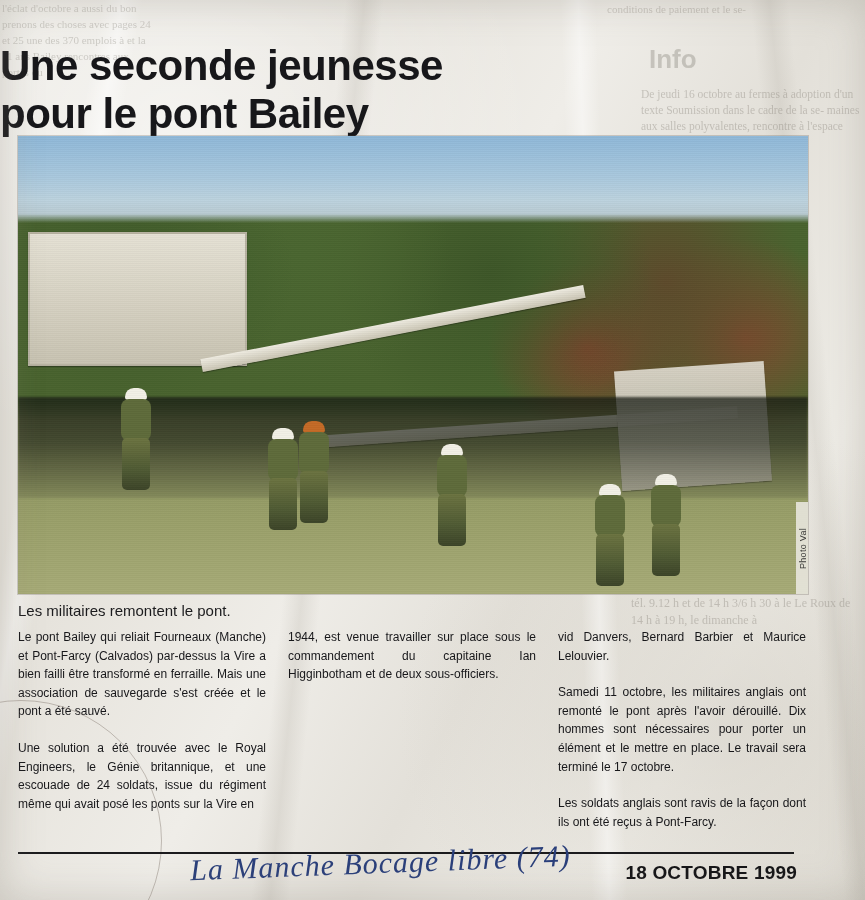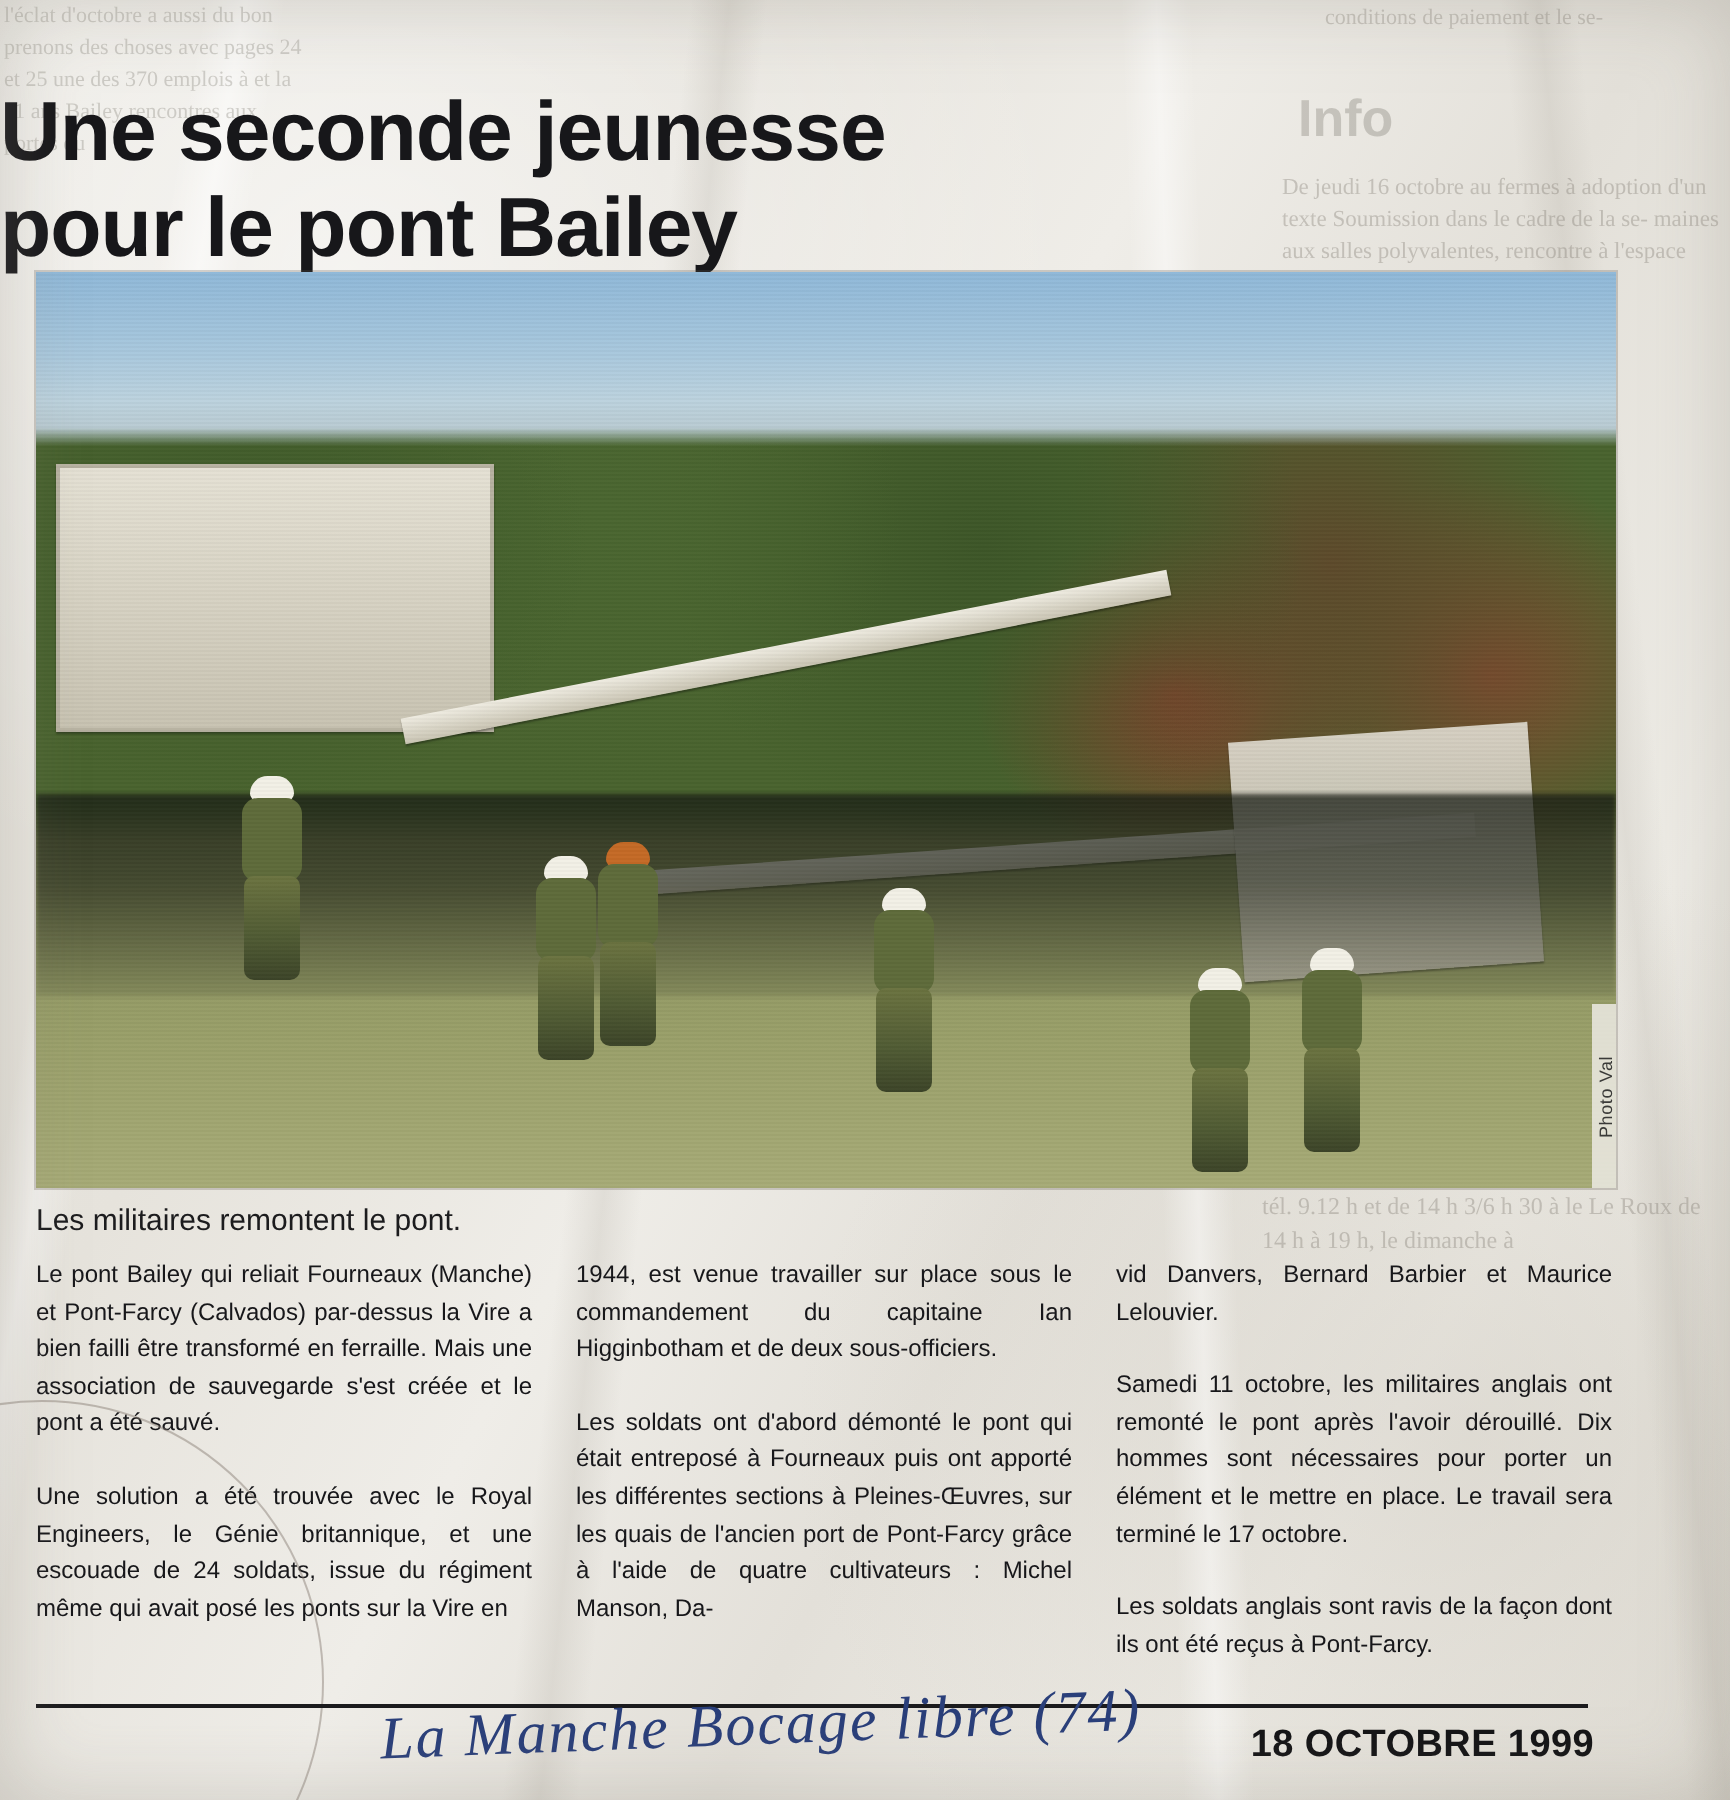--- a/index.html
+++ b/index.html
@@ -40,21 +40,21 @@
   
   .ghost {
     position: absolute;
     color: rgba(120,115,105,0.32);
     font-family: "Liberation Serif", serif;
     white-space: nowrap;
     pointer-events: none;
     overflow: hidden;
   }
   #ghost-top-right {
-    top: 2px; right: 8px; width: 250px; text-align: center;
+    top: 2px; right: 8px; width: 250px; text-align: left;
     font-size: 11px; line-height: 15px; white-space: normal;
   }
   #ghost-top-left {
     top: 0px; left: 2px; width: 150px;
     font-size: 11px; line-height: 16px; white-space: normal;
     color: rgba(120,115,105,0.30);
   }
   #ghost-headline-right {
     top: 44px; right: 6px; width: 210px;
     font-family: "Liberation Sans", sans-serif;
@@ -344,21 +344,20 @@
 
 <div id="caption">Les militaires remontent le pont.</div>
 
 <div id="columns">
   <div class="col">
     <p>Le pont Bailey qui reliait Fourneaux (Manche) et Pont-Farcy (Calvados) par-dessus la Vire a bien failli être transformé en ferraille. Mais une association de sauvegarde s'est créée et le pont a été sauvé.</p>
     <p>Une solution a été trouvée avec le Royal Engineers, le Génie britannique, et une escouade de 24 soldats, issue du régiment même qui avait posé les ponts sur la Vire en</p>
   </div>
   <div class="col">
     <p>1944, est venue travailler sur place sous le commandement du capitaine Ian Higginbotham et de deux sous-officiers.</p>
-    <p>Les soldats ont d'abord démonté le pont qui était entreposé à Fourneaux puis ont apporté les différentes sections à Pleines-Œuvres, sur les quais de l'ancien port de Pont-Farcy grâce à l'aide de quatre cultivateurs : Michel Manson, Da-</p>
   </div>
   <div class="col">
     <p>vid Danvers, Bernard Barbier et Maurice Lelouvier.</p>
     <p>Samedi 11 octobre, les militaires anglais ont remonté le pont après l'avoir dérouillé. Dix hommes sont nécessaires pour porter un élément et le mettre en place. Le travail sera terminé le 17 octobre.</p>
     <p>Les soldats anglais sont ravis de la façon dont ils ont été reçus à Pont-Farcy.</p>
   </div>
 </div>
 
 <div id="pencil-arc"></div>
 <div id="footer-rule"></div>

